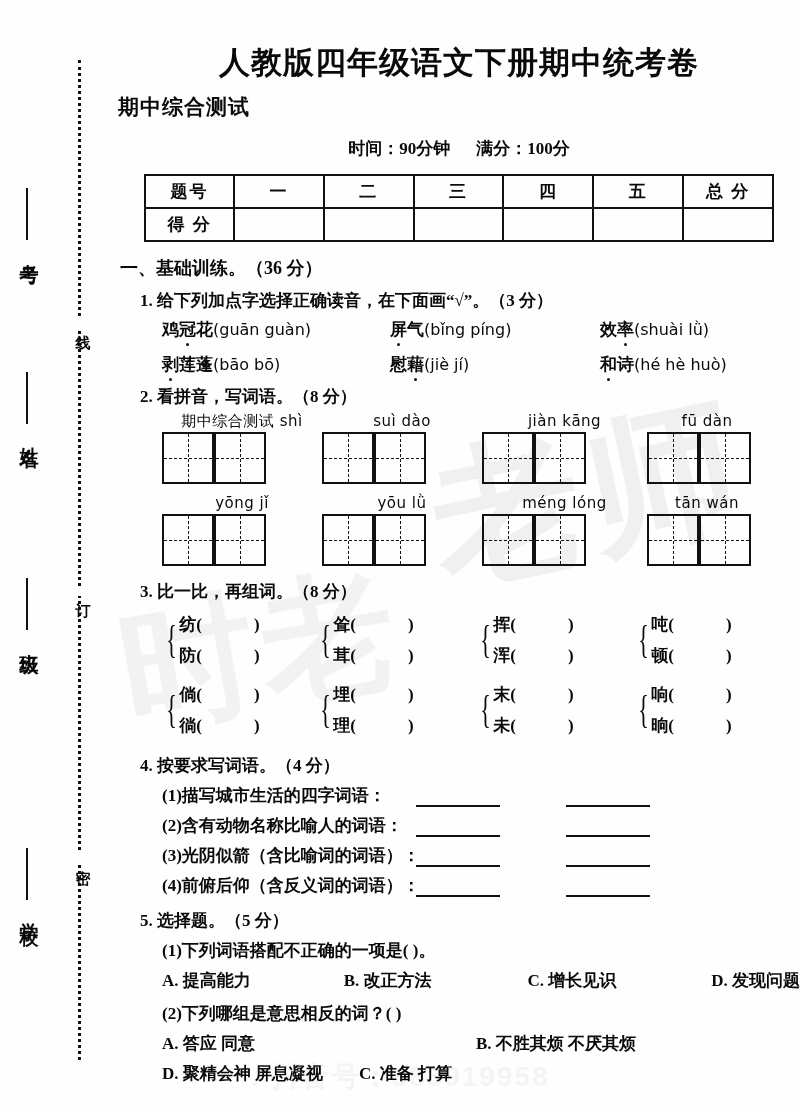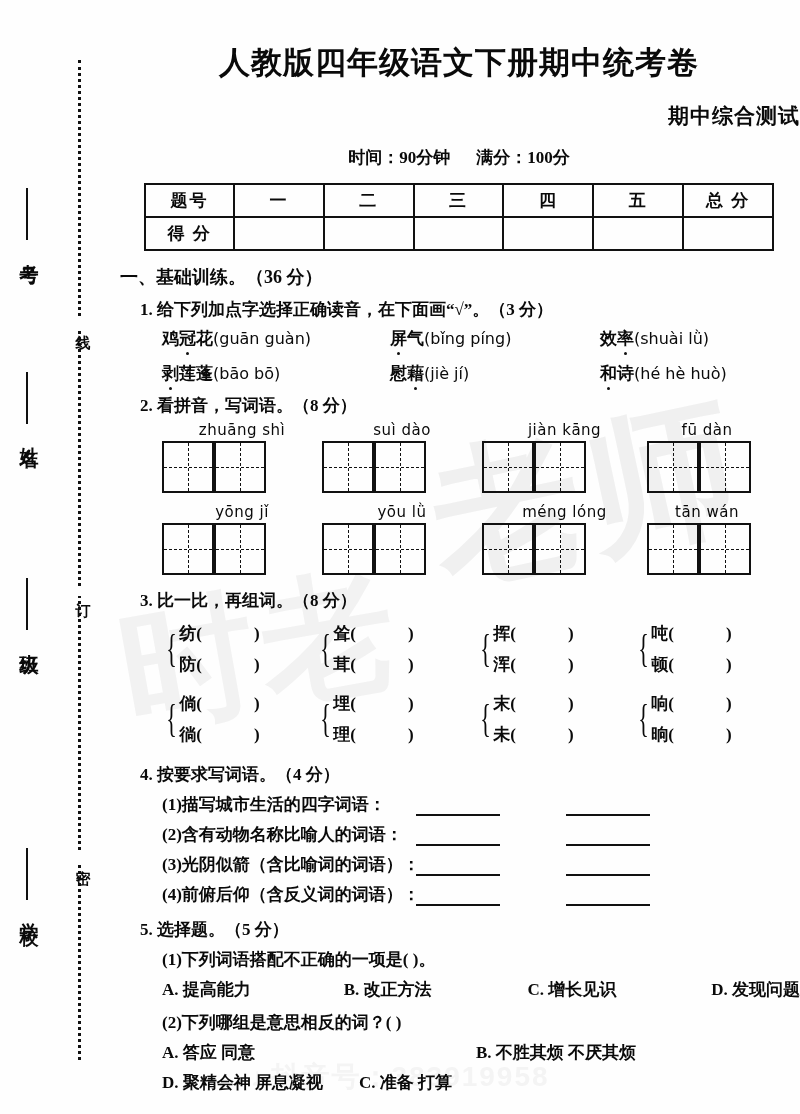--- a/index.html
+++ b/index.html
@@ -109,25 +109,25 @@
 
   .title-main {
     text-align: center;
     font-size: 31px;
     font-weight: bold;
     letter-spacing: 1px;
     margin-top: 42px;
     font-family: "Liberation Serif", serif;
   }
   .title-sub {
-    text-align: right;
+    text-align: left;
     font-size: 21px;
     font-weight: bold;
     letter-spacing: 1px;
-    margin-top: 18px;
+    margin-top: 9px;
   }
   .title-meta {
     text-align: center;
     font-size: 17px;
     margin-top: 16px;
     font-weight: bold;
   }
   .title-meta .gap { display: inline-block; width: 26px; }
 
   
@@ -322,21 +322,21 @@
         <div class="py-item">
           <span></span><span class="dotchar">和</span><span>诗</span><span class="py">(hé   hè   huò)</span>
         </div>
       </div>
     </div>
 
     <div class="q-title">2. 看拼音，写词语。（8 分）</div>
     <div class="q-body tz-group">
       <div class="tz-row" style="margin-top:4px">
         <div class="tz-cell" style="width:160px">
-          <div class="tz-label">zhuāng  shì</div>
+          <div class="tz-label">期中综合测试  shì</div>
           <div class="tz-boxes">
               <div class="tz-box"></div>
               <div class="tz-box"></div>
             </div>
         </div>
         <div class="tz-cell" style="width:160px">
           <div class="tz-label">suì  dào</div>
           <div class="tz-boxes">
               <div class="tz-box"></div>
               <div class="tz-box"></div>

